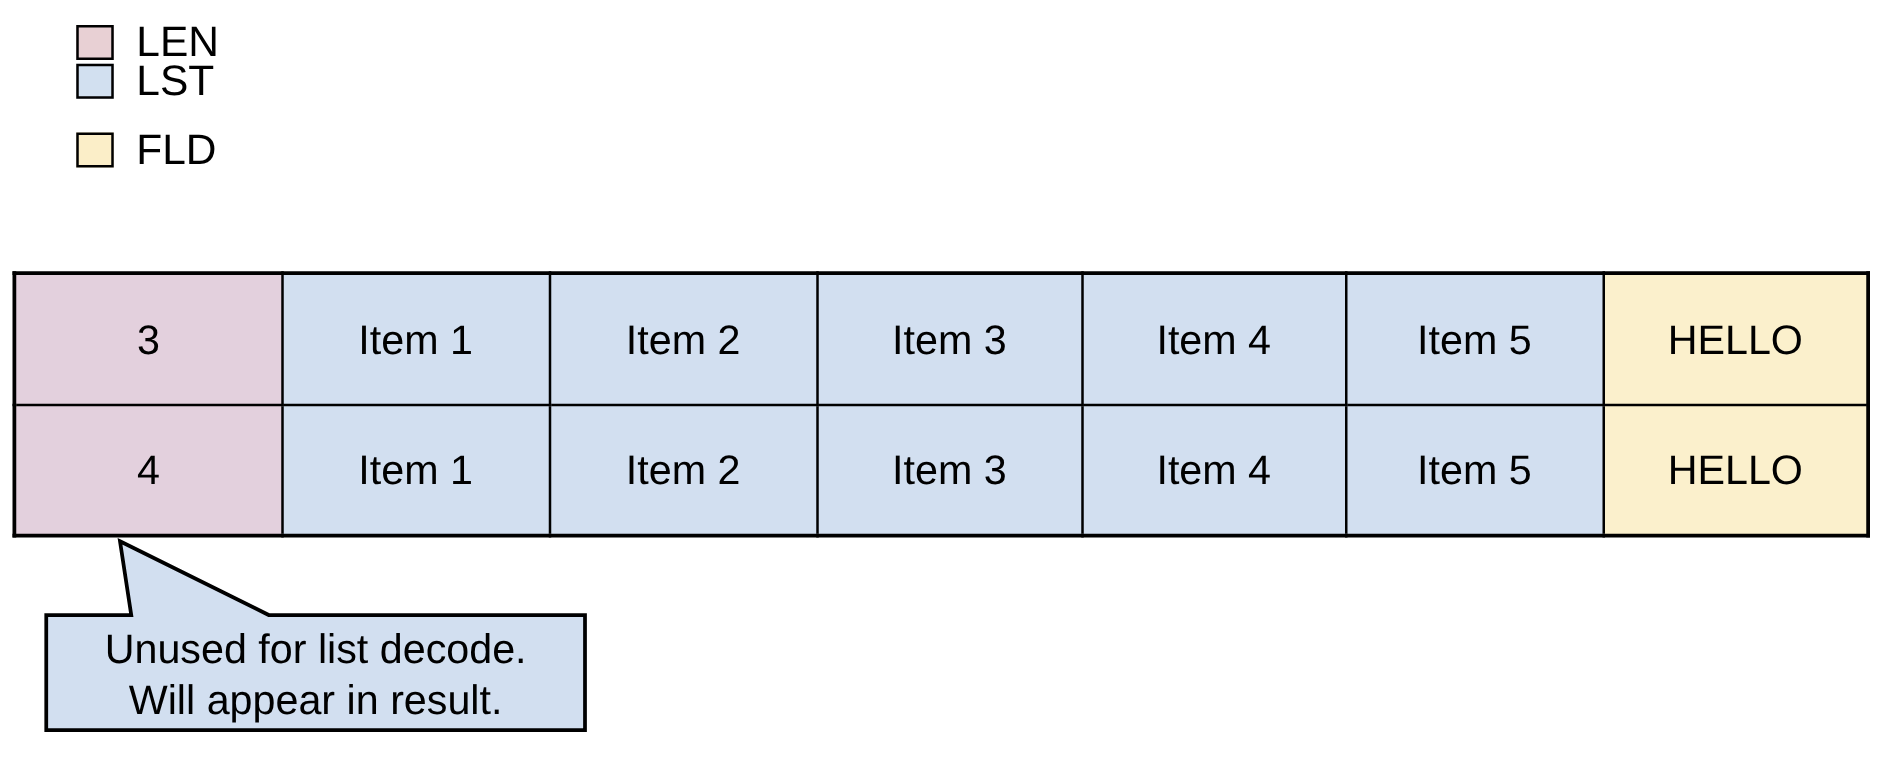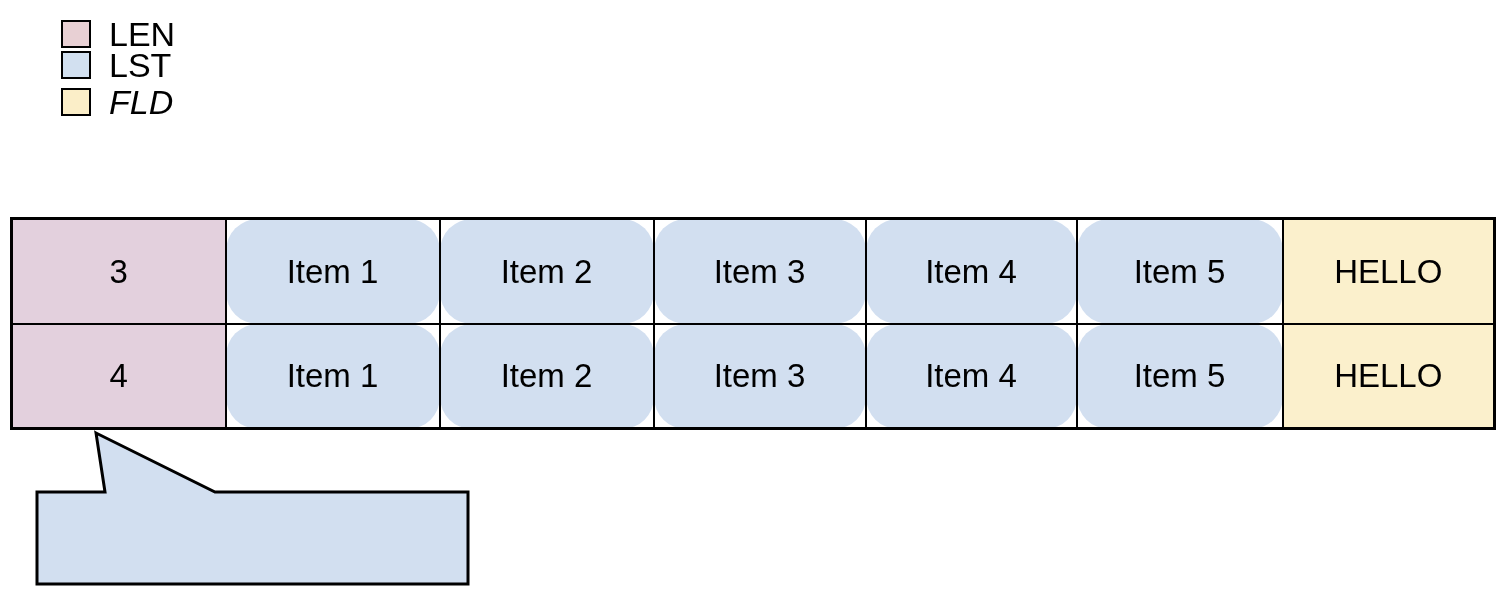--- a/index.html
+++ b/index.html
@@ -26,21 +26,21 @@
   .legend-row {
     position: absolute;
     left: 0;
     height: 30px;
     display: flex;
     align-items: center;
     margin-left: 20px;
   }
   .legend-row.r0 { top: 0px; }
   .legend-row.r1 { top: 31px; }
-  .legend-row.r2 { top: 68px; font-style: italic; }
+  .legend-row.r2 { top: 86px; }
   .legend-swatch {
     width: 30px;
     height: 28px;
     border: 2px solid #000000;
     box-sizing: border-box;
     flex: 0 0 auto;
   }
   .legend-label {
     margin-left: 18px;
     font-size: 34px;
@@ -65,21 +65,21 @@
     border: 2px solid #000000;
     text-align: center;
     vertical-align: middle;
     font-size: 33px;
     line-height: 33px;
     padding: 0;
     height: 105px;
     box-sizing: border-box;
   }
   td.c-len { background: #e3d0dd; }
-  td.c-lst { background: #d2dff0; border-radius: 32px; }
+  td.c-lst { background: #d2dff0; }
   td.c-fld { background: #fbf0cc; margin-left: 16px; }
 
   
   #callout {
     position: absolute;
     left: 0;
     top: 0;
     width: 1512px;
     height: 606px;
     pointer-events: none;
@@ -153,13 +153,15 @@
     </tr>
   </tbody>
 </table>
 
 <svg id="callout" viewBox="0 0 1512 606">
 
   <polygon points="96,433 215,492 468,492 468,584 37,584 37,492 105,492" fill="#d2dff0" stroke="#000000" stroke-width="3" stroke-linejoin="miter"></polygon>
 </svg>
 
 <div id="callout-text">
+  <div>Unused for list decode.</div>
+  <div>Will appear in result.</div>
 </div>
 
 </body></html>

